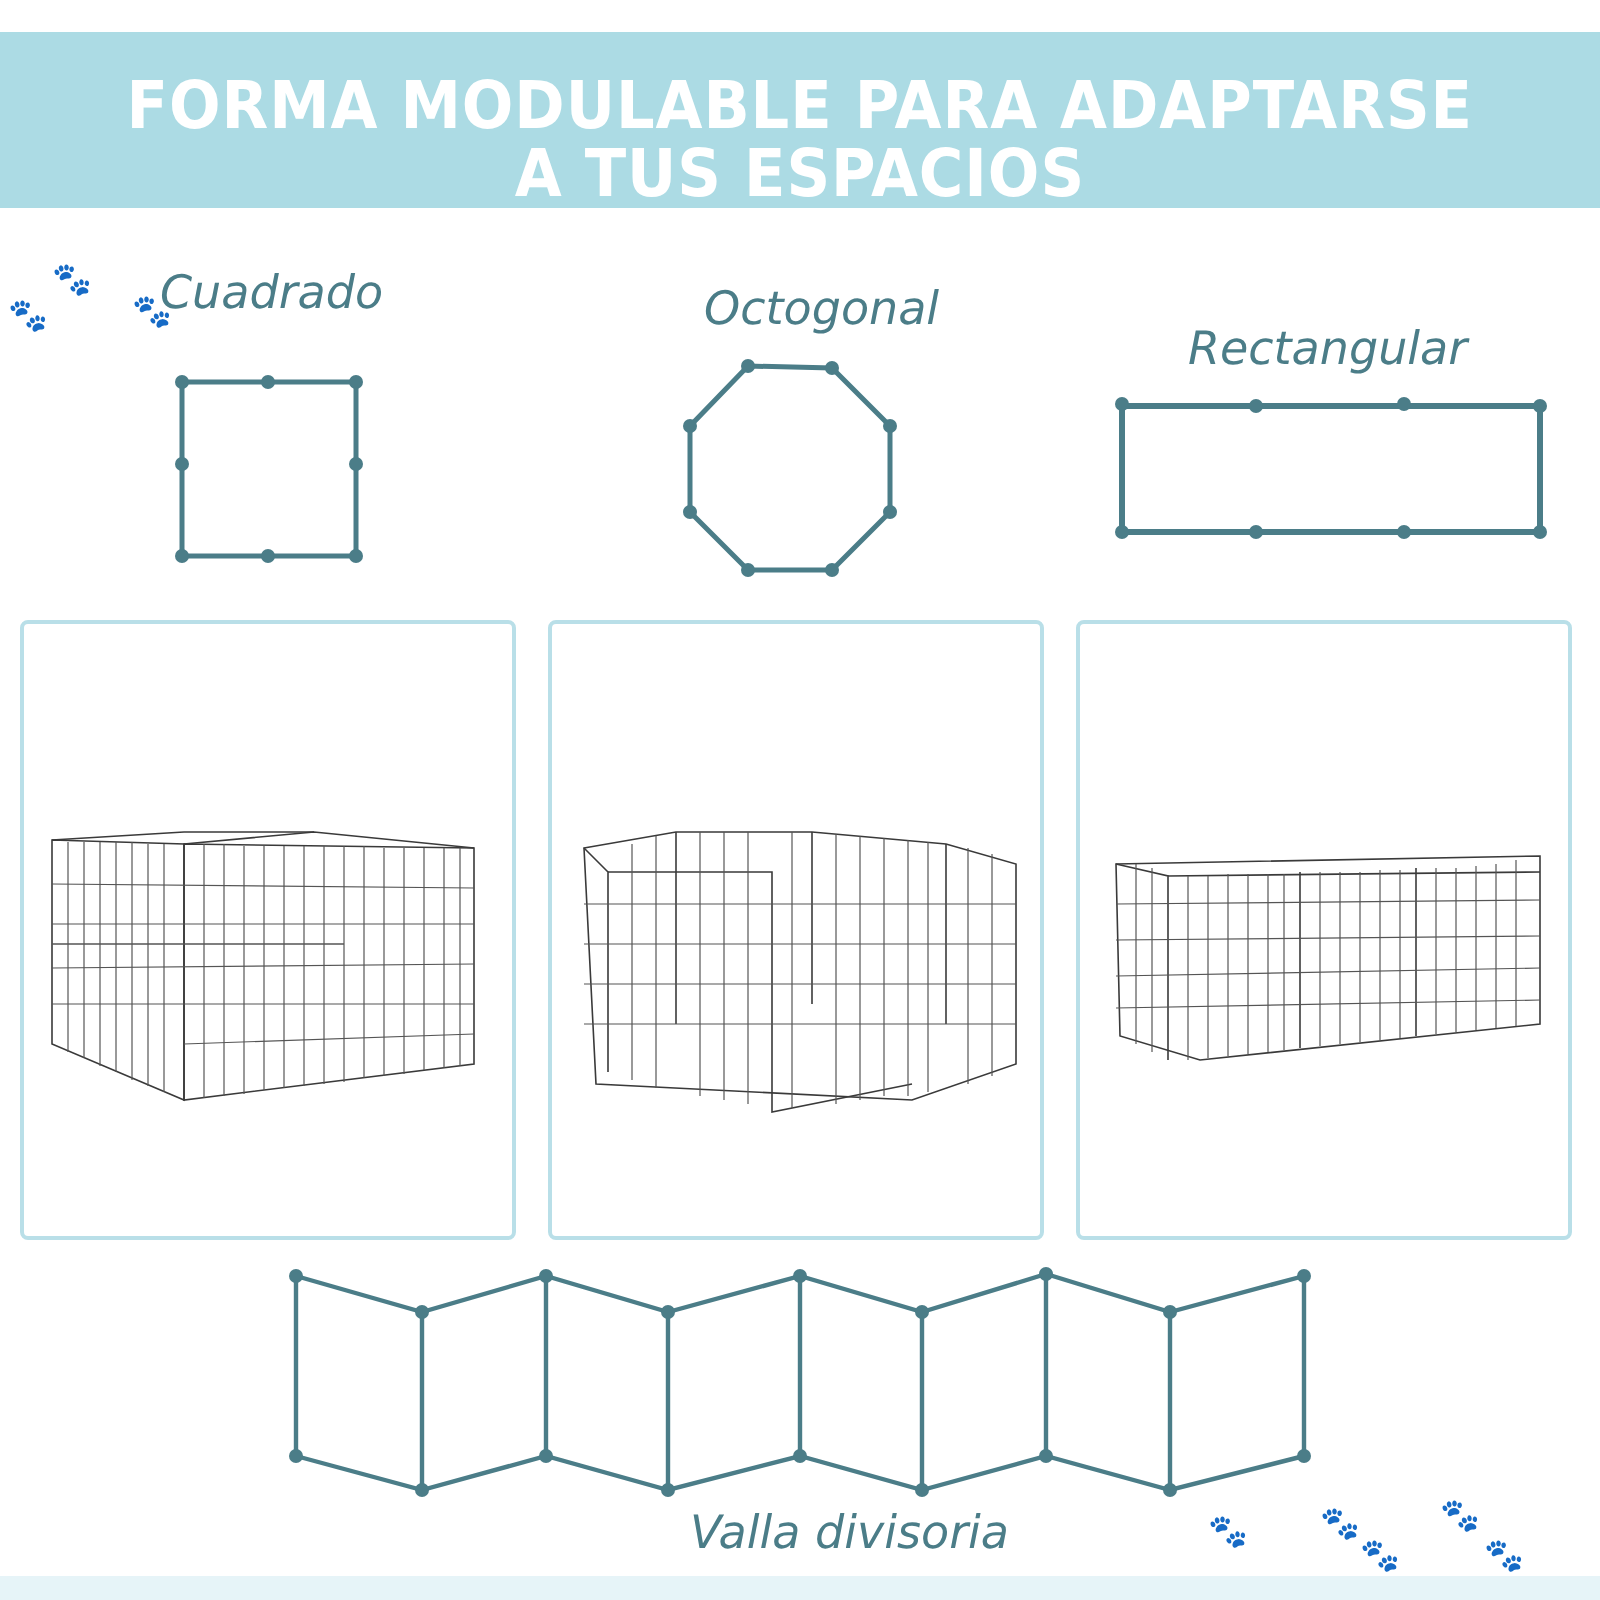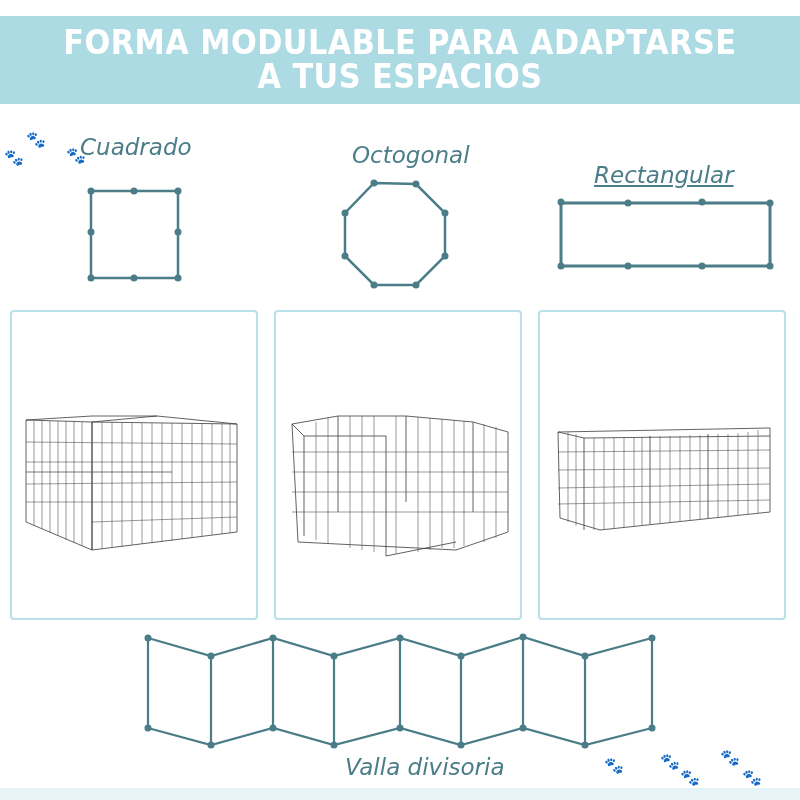--- a/index.html
+++ b/index.html
@@ -1,17 +1,17 @@
 <!DOCTYPE html>
 <html><head>
 <meta charset="utf-8">
 <style>
   html,body{margin:0;padding:0;background:#fff;}
   body{width:800px;height:800px;position:relative;overflow:hidden;font-family:"Liberation Sans",sans-serif;}
-  .banner{position:absolute;left:0;top:16px;width:800px;height:88px;background:#acdbe4;display:flex;flex-direction:column;align-items:center;justify-content:center;}
+  .banner{position:absolute;left:0;top:16px;width:800px;height:88px;background:#acdbe4;display:flex;flex-direction:column;align-items:center;justify-content:flex-end;}
   .banner span{color:#fff;font-family:"DejaVu Sans",sans-serif;font-weight:bold;font-size:33px;line-height:34px;letter-spacing:0.5px;transform:scaleX(0.92);white-space:nowrap;}
   .label{position:absolute;color:#4b7d88;font-family:"DejaVu Sans",sans-serif;font-style:italic;font-size:23px;white-space:nowrap;}
   svg.shape{position:absolute;overflow:visible;}
   .panel{position:absolute;top:310px;width:248px;height:310px;border:2px solid #b9dfe8;border-radius:4px;background:#fff;box-sizing:border-box;}
   .footer-strip{position:absolute;left:0;top:788px;width:800px;height:12px;background:#e6f4f8;}
   .paw{position:absolute;color:#cde8ef;font-size:16px;}
 </style>
 </head>
 <body>
 
@@ -54,21 +54,21 @@
       <circle cx="416" cy="184" r="3.5"></circle>
       <circle cx="445" cy="213" r="3.5"></circle>
       <circle cx="445" cy="256" r="3.5"></circle>
     <circle cx="416" cy="285" r="3.5"></circle>
       <circle cx="374" cy="285" r="3.5"></circle>
       <circle cx="345" cy="256" r="3.5"></circle>
       <circle cx="345" cy="213" r="3.5"></circle>
   </g>
 </svg>
 
-<div class="label" style="left:594px;top:162px;text-decoration:underline;">Rectangular</div>
+<div class="label" style="left:594px;top:162px;">Rectangular</div>
 <svg class="shape" style="left:0;top:0;" width="800" height="300">
   <rect x="561" y="203" width="209" height="63" stroke="#4b7d88" stroke-width="3" fill="none"></rect>
   <g fill="#4b7d88">
     <circle cx="561" cy="202" r="3.5"></circle>
       <circle cx="628" cy="203" r="3.5"></circle>
       <circle cx="702" cy="202" r="3.5"></circle>
       <circle cx="770" cy="203" r="3.5"></circle>
     <circle cx="561" cy="266" r="3.5"></circle>
       <circle cx="628" cy="266" r="3.5"></circle>
       <circle cx="702" cy="266" r="3.5"></circle>

